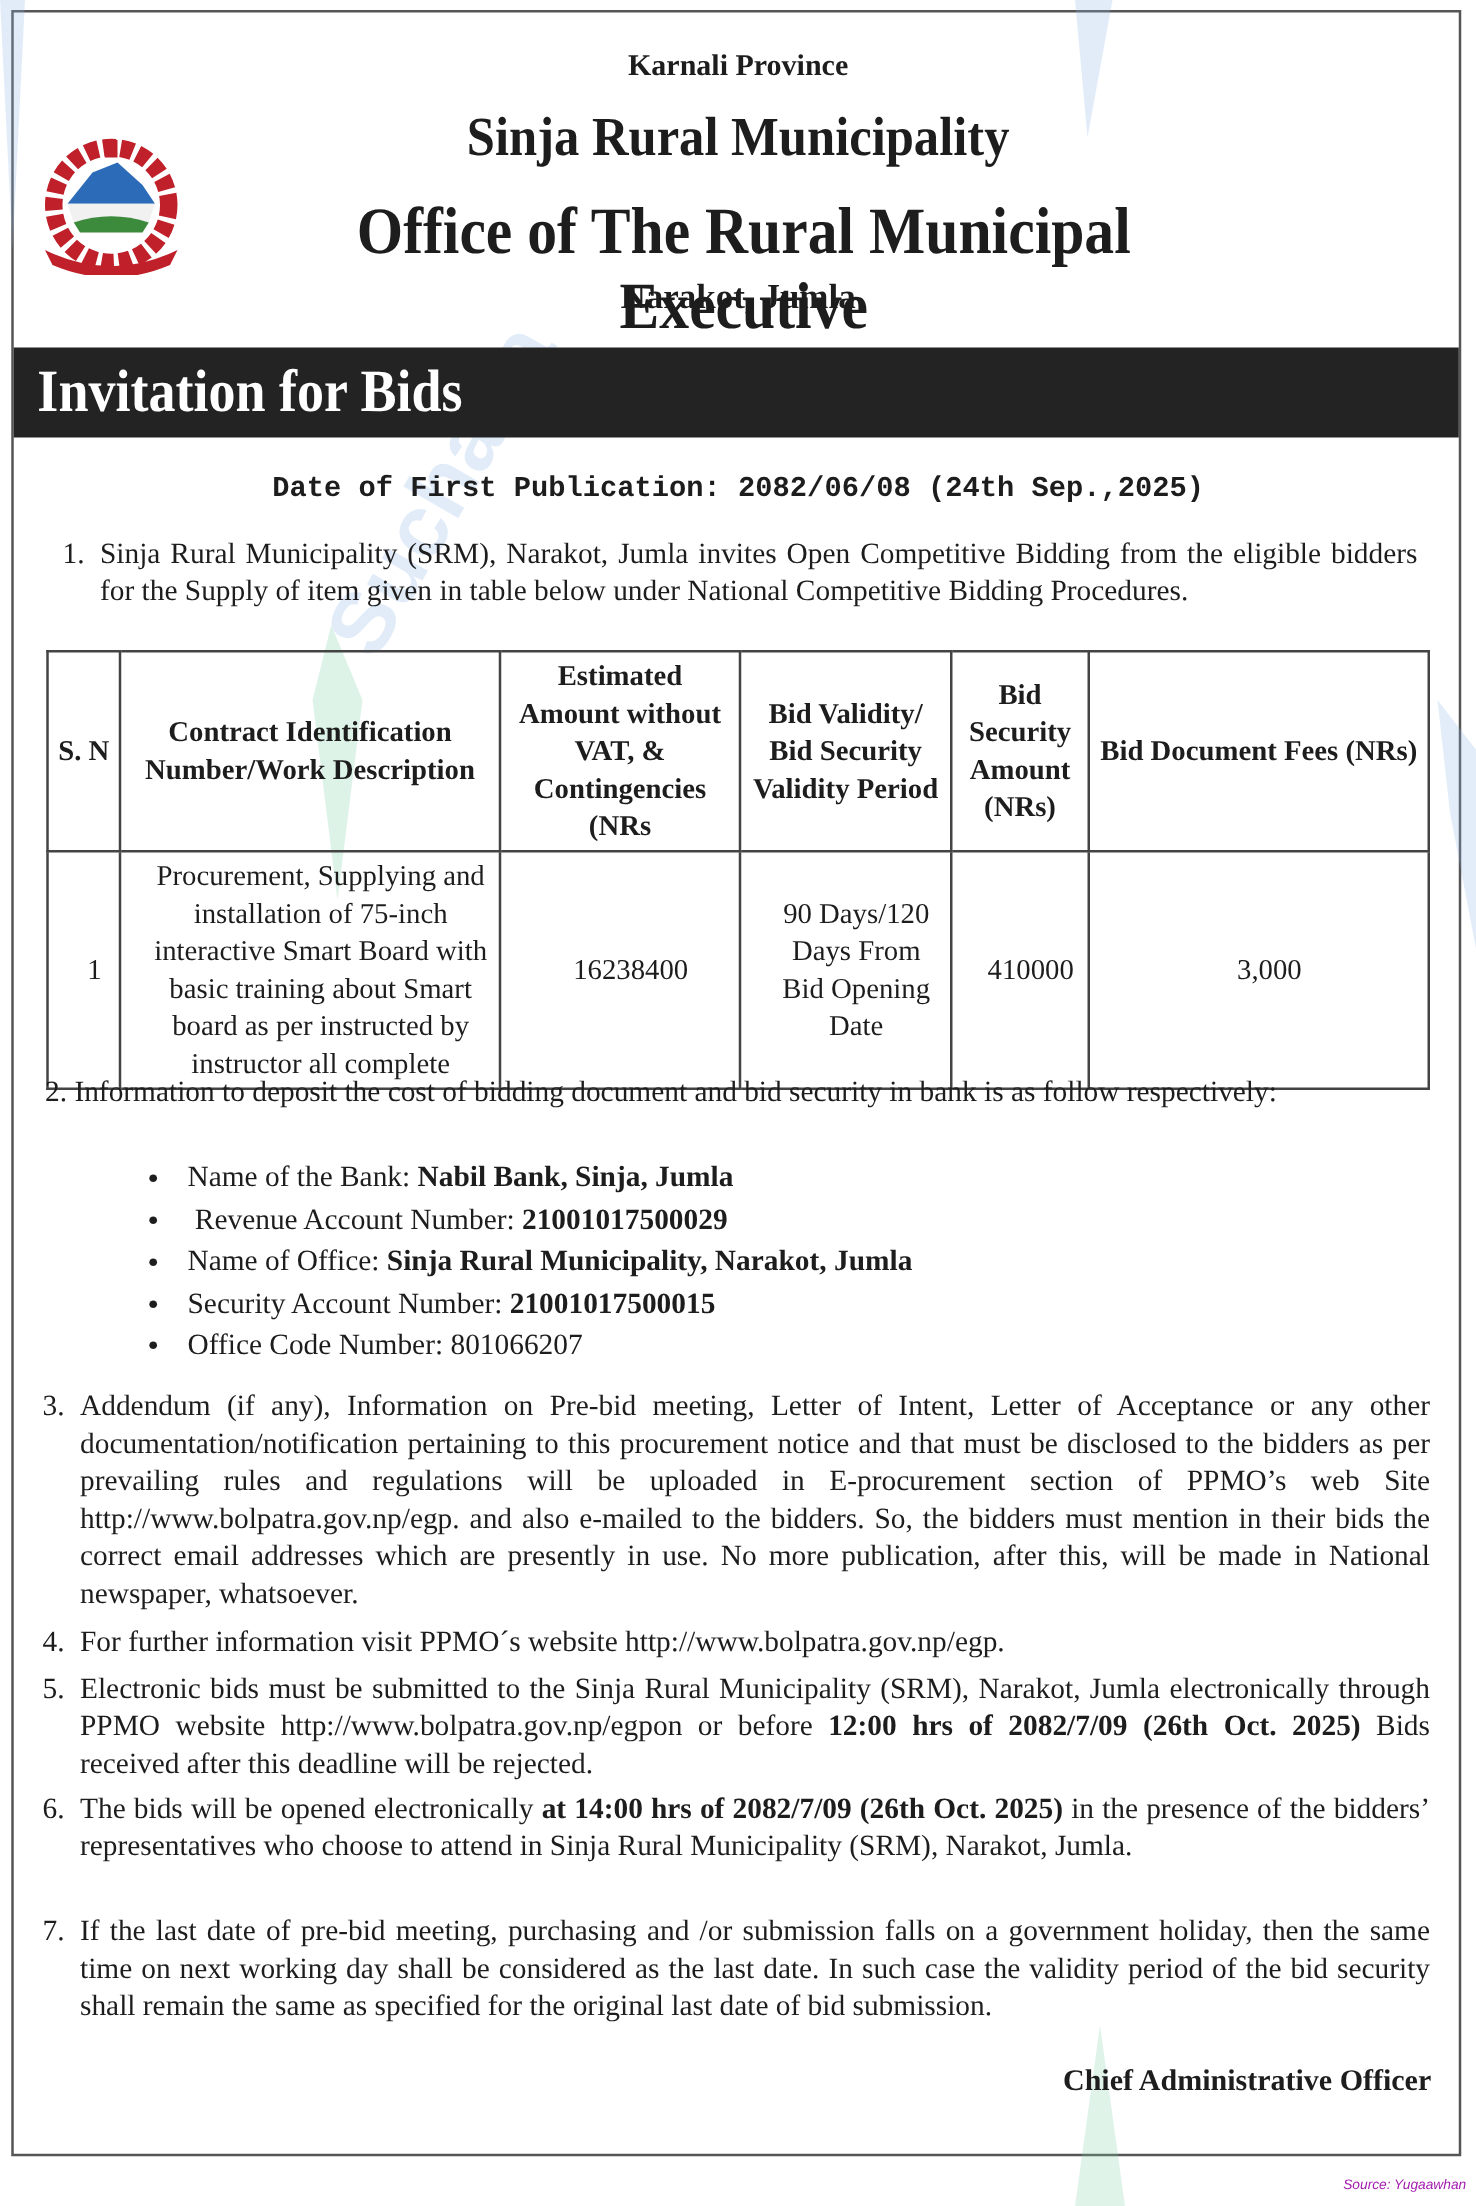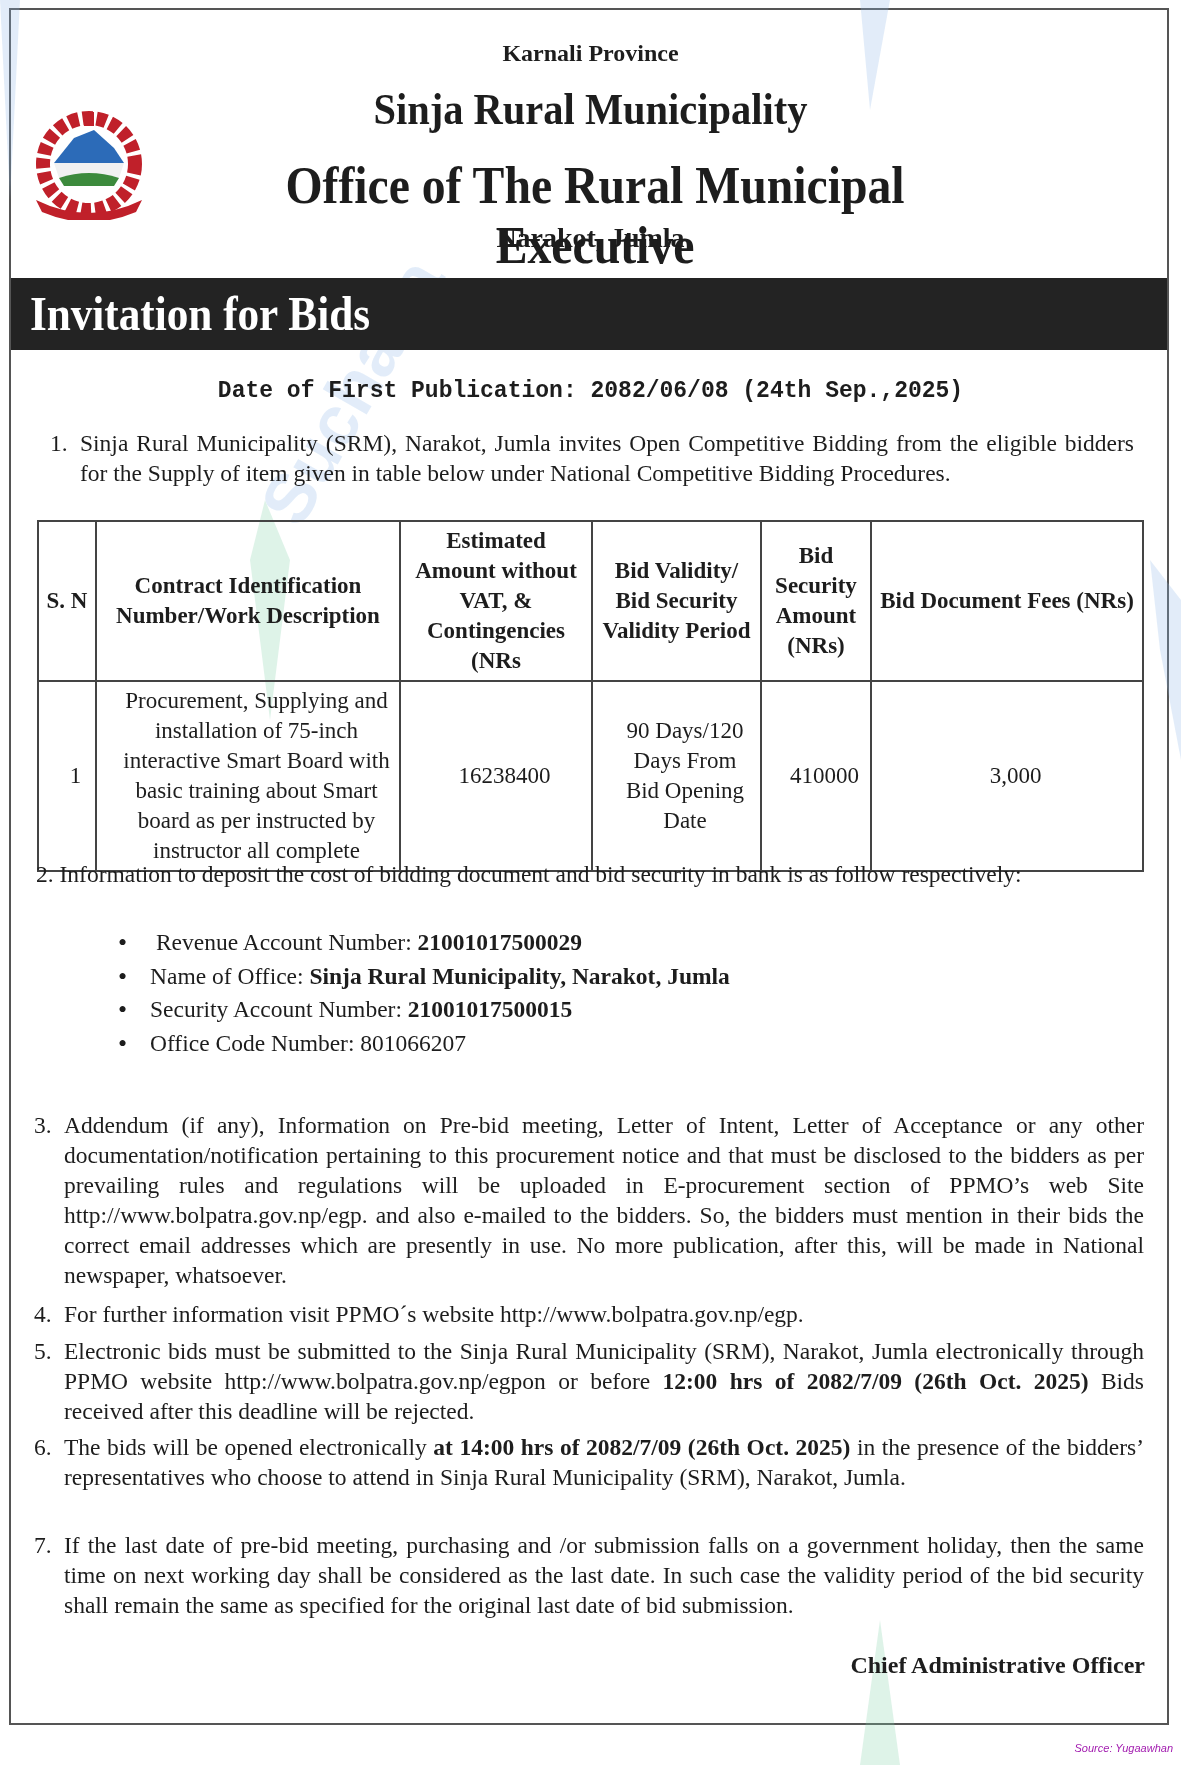--- a/index.html
+++ b/index.html
@@ -107,20 +107,21 @@
     </tr>
   </tbody>
 </table>
 
 <div class="para p2" style="left:36px;">
   <span>2.</span>
   <span>Information to deposit the cost of bidding document and bid security in bank is as follow respectively:</span>
 </div>
 
 <ul class="bank">
+  <li><span>Name of the Bank: </span><b>Nabil Bank, Sinja, Jumla</b></li>
   <li><span style="white-space:pre"> Revenue Account Number: </span><b>21001017500029</b></li>
   <li><span>Name of Office: </span><b>Sinja Rural Municipality, Narakot, Jumla</b></li>
   <li><span>Security Account Number: </span><b>21001017500015</b></li>
   <li><span>Office Code Number: </span><span>801066207</span></li>
 </ul>
 
 <div class="para p3">
   <span class="num">3.</span>
   <span>Addendum (if any), Information on Pre-bid meeting, Letter of Intent, Letter of Acceptance or any other documentation/notification pertaining to this procurement notice and that must be disclosed to the bidders as per prevailing rules and regulations will be uploaded in E-procurement section of PPMO’s web Site http://www.bolpatra.gov.np/egp. and also e-mailed to the bidders. So, the bidders must mention in their bids the correct email addresses which are presently in use. No more publication, after this, will be made in National newspaper, whatsoever.</span>
 </div>

